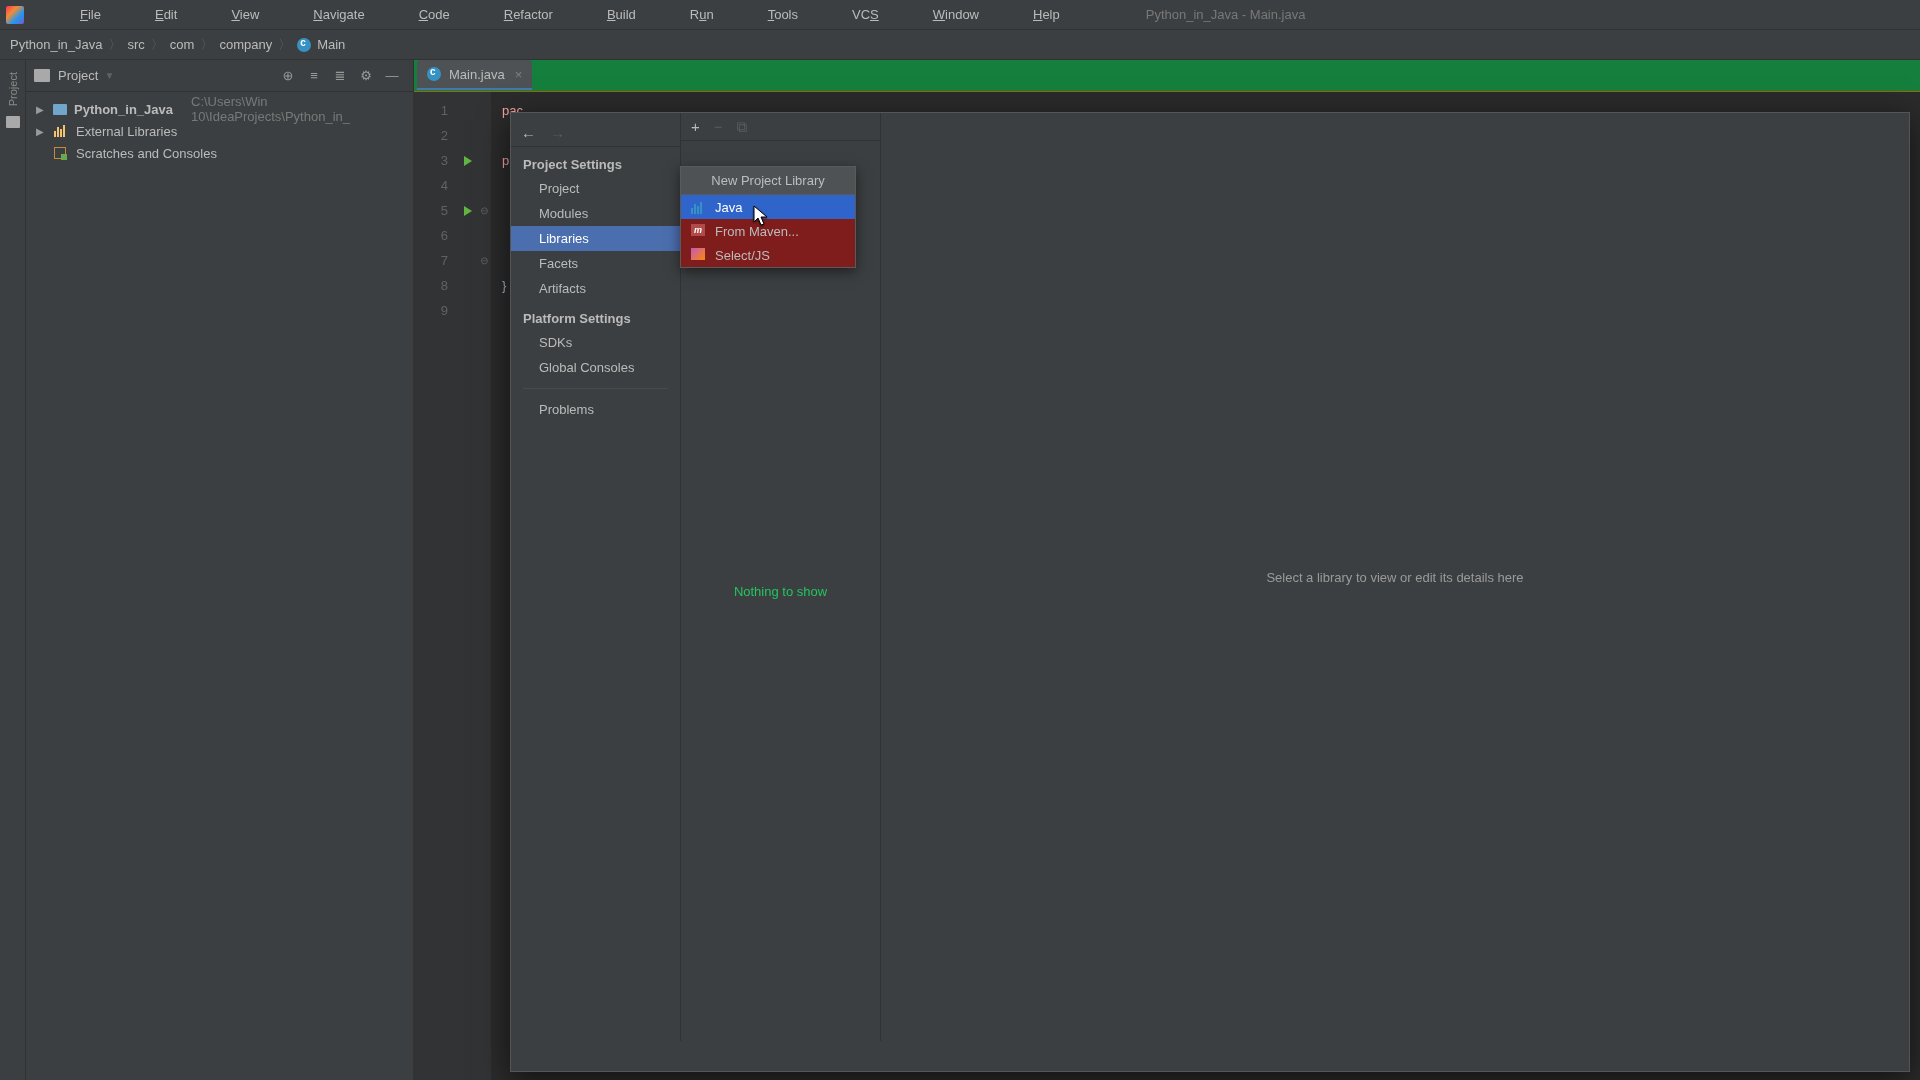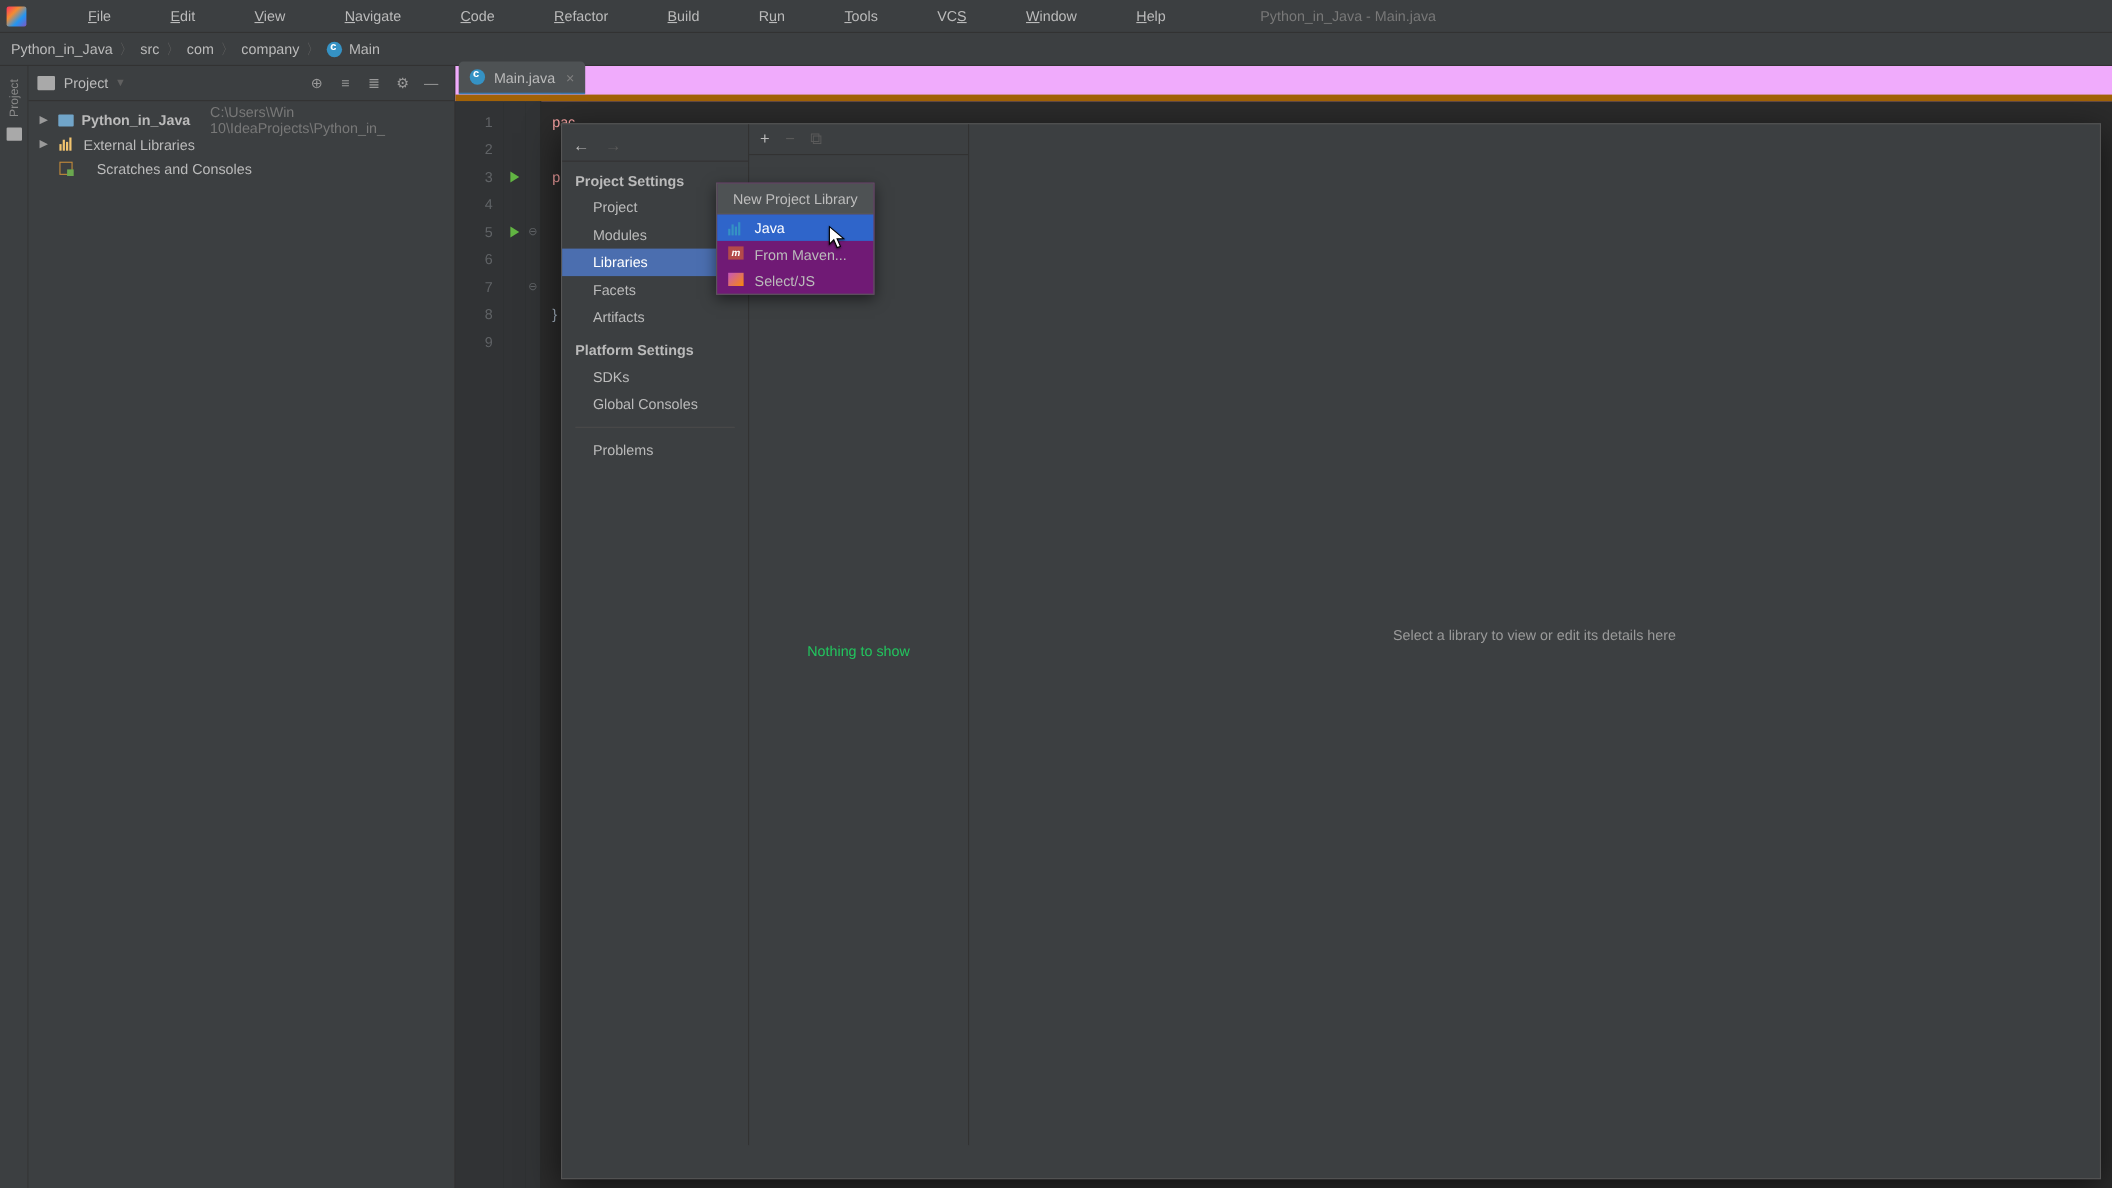--- a/index.html
+++ b/index.html
@@ -45,21 +45,21 @@
 .lib-icon span{ width:2px; background:#f2c46f; display:block;}
 .lib-icon span:nth-child(1){height:6px;} .lib-icon span:nth-child(2){height:10px;} .lib-icon span:nth-child(3){height:8px;} .lib-icon span:nth-child(4){height:12px;}
 .scratch-icon { width:12px; height:12px; border:1px solid #c38a3a; position:relative; }
 .scratch-icon::after{content:""; position:absolute; right:-2px; bottom:-2px; width:6px;height:6px; background:#6aa84f;}
 .tree-label { color:#bbbbbb; }
 .tree-label.strong { font-weight:bold; }
 .tree-path { color:#787878; margin-left:18px; }
 
 
 .editor-wrap { flex:1; display:flex; flex-direction:column; background:#2b2b2b; position:relative;}
-.tab-bar { height:32px; background:#f0abfc; display:flex; align-items:flex-end; border-bottom:6px solid #a16207;}
+.tab-bar { height:32px; background:#15803d; display:flex; border-bottom:1px solid #a16207;}
 .tab { height:30px; background:#4e5254; display:flex; align-items:center; padding:0 10px; border-top-left-radius:4px; border-top-right-radius:4px; margin-left:3px; border-bottom:2px solid #3c7bb1;}
 .tab .c-ico{ width:14px;height:14px;border-radius:50%;background:#3592c4;margin-right:8px;position:relative;}
 .tab .c-ico::after{content:"c";color:#fff;font-size:10px;position:absolute;left:3px;top:-1px;font-weight:bold;}
 .tab-close{ color:#808080; margin-left:10px; font-size:13px;}
 
 .editor-body { flex:1; display:flex; }
 .line-numbers { width:44px; background:#313335; color:#606366; text-align:right; padding:6px 10px 0 0; font-family: "JetBrains Mono","Consolas",monospace; font-size:13px; }
 .line-numbers div{ height:25px; line-height:25px;}
 .run-gutter { width:20px; background:#313335; padding-top:6px;}
 .run-gutter div{height:25px; display:flex; align-items:center; justify-content:center;}
@@ -87,21 +87,21 @@
 
 .dlg-mid { width:200px; border-right:1px solid #323232; display:flex; flex-direction:column;}
 .mid-tools{ height:28px; display:flex; align-items:center; padding:0 10px; gap:14px; border-bottom:1px solid #323232;}
 .tool-ico{ color:#bbbbbb; font-size:15px;}
 .tool-ico.dis{ color:#5a5a5a;}
 .mid-empty{ flex:1; display:flex; align-items:center; justify-content:center; color:#22c55e;}
 
 .dlg-right{ flex:1; display:flex; align-items:center; justify-content:center; color:#9a9a9a;}
 
 
-.popup{ position:absolute; left:651px; top:166px; width:144px; background:#701a75; border:1px solid #5a5a5a; box-shadow:0 4px 12px rgba(0,0,0,0.5);}
+.popup{ position:absolute; left:680px; top:166px; width:176px; background:#7f1d1d; border:1px solid #5a5a5a; box-shadow:0 4px 12px rgba(0,0,0,0.5);}
 .popup-title{ padding:6px 10px; background:#4e5254; color:#bdbdbd; text-align:center; border-bottom:1px solid #5a5a5a;}
 .popup-item{ height:24px; display:flex; align-items:center; padding:0 10px; gap:8px; color:#bbbbbb;}
 .popup-item.sel{ background:#2f65ca; color:#ffffff;}
 .pi-ico{ width:16px; height:14px; display:flex;}
 .ico-bars{ display:flex; align-items:flex-end; gap:1px;}
 .ico-bars span{width:2px;background:#3592c4;display:block;}
 .ico-bars span:nth-child(1){height:6px;}.ico-bars span:nth-child(2){height:10px;}.ico-bars span:nth-child(3){height:8px;}.ico-bars span:nth-child(4){height:12px;}
 .ico-m{width:14px;height:12px;background:#b34a4a;color:#fff;font-size:9px;text-align:center;line-height:12px;font-weight:bold;font-style:italic;}
 .ico-k{width:14px;height:12px;background:linear-gradient(135deg,#c757bc,#f88909);}
 
@@ -177,21 +177,21 @@
         <span class="tree-icon">
             <span class="lib-icon">
               <span></span>
               <span></span>
               <span></span>
               <span></span>
             </span>
           </span>
         <span class="tree-label">External Libraries</span>
       </div>
-      <div class="tree-row" style="padding-left:22px;gap:12px;">
+      <div class="tree-row" style="padding-left:22px;">
         <span class="tree-icon">
             <span class="scratch-icon"></span>
           </span>
         <span class="tree-label">Scratches and Consoles</span>
       </div>
     </div>
   </div>
 
   <div class="editor-wrap">
     <div class="tab-bar">

